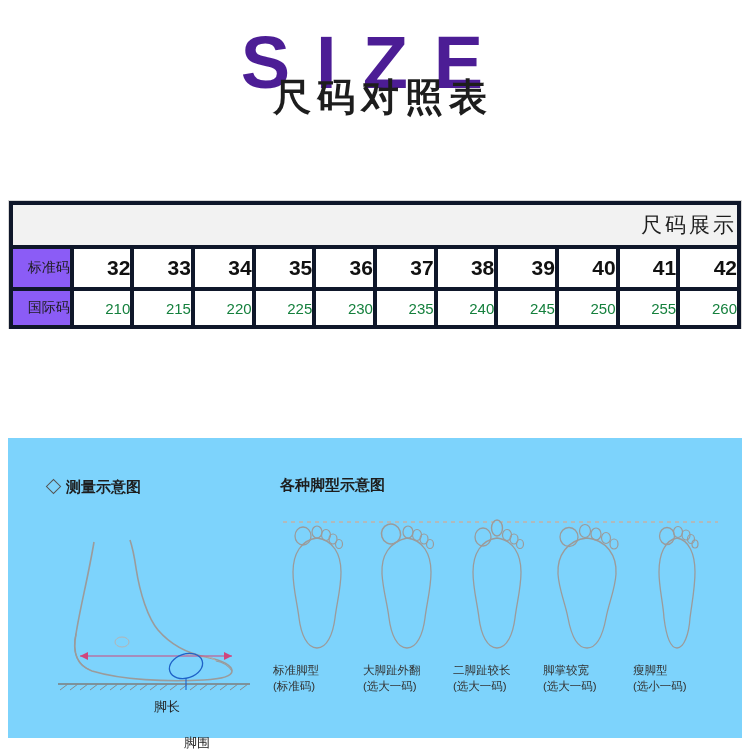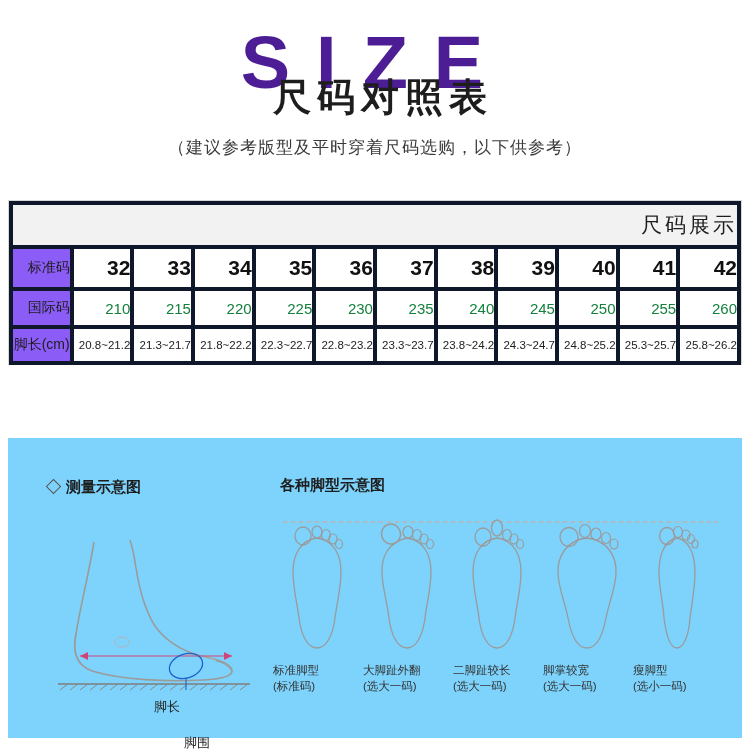--- a/index.html
+++ b/index.html
@@ -183,21 +183,20 @@
   }
 </style>
 </head>
 <body>
 
 <div class="page">
 
   <div class="header">
     <div class="ghost-word">SIZE</div>
     <div class="main-title">尺码对照表</div>
-    <div class="sub-title">（建议参考版型及平时穿着尺码选购，以下供参考）</div>
   </div>
 
   <div class="table-wrap">
     <table class="size-table">
       <tbody>
           <tr class="banner-row">
         <td colspan="12">尺码展示</td>
       </tr>
 
       <tr class="r-std">
@@ -223,34 +222,20 @@
         <td class="val">225</td>
         <td class="val">230</td>
         <td class="val">235</td>
         <td class="val">240</td>
         <td class="val">245</td>
         <td class="val">250</td>
         <td class="val">255</td>
         <td class="val">260</td>
       </tr>
 
-      <tr class="r-len">
-        <td class="row-label">脚长(cm)</td>
-        <td class="val">20.8~21.2</td>
-        <td class="val">21.3~21.7</td>
-        <td class="val">21.8~22.2</td>
-        <td class="val">22.3~22.7</td>
-        <td class="val">22.8~23.2</td>
-        <td class="val">23.3~23.7</td>
-        <td class="val">23.8~24.2</td>
-        <td class="val">24.3~24.7</td>
-        <td class="val">24.8~25.2</td>
-        <td class="val">25.3~25.7</td>
-        <td class="val">25.8~26.2</td>
-      </tr>
 
     </tbody>
       </table>
   </div>
 
   <div class="bottom">
 
     <div class="panel-title pt-left">
       <span class="diamond"></span><span>测量示意图</span>
     </div>

